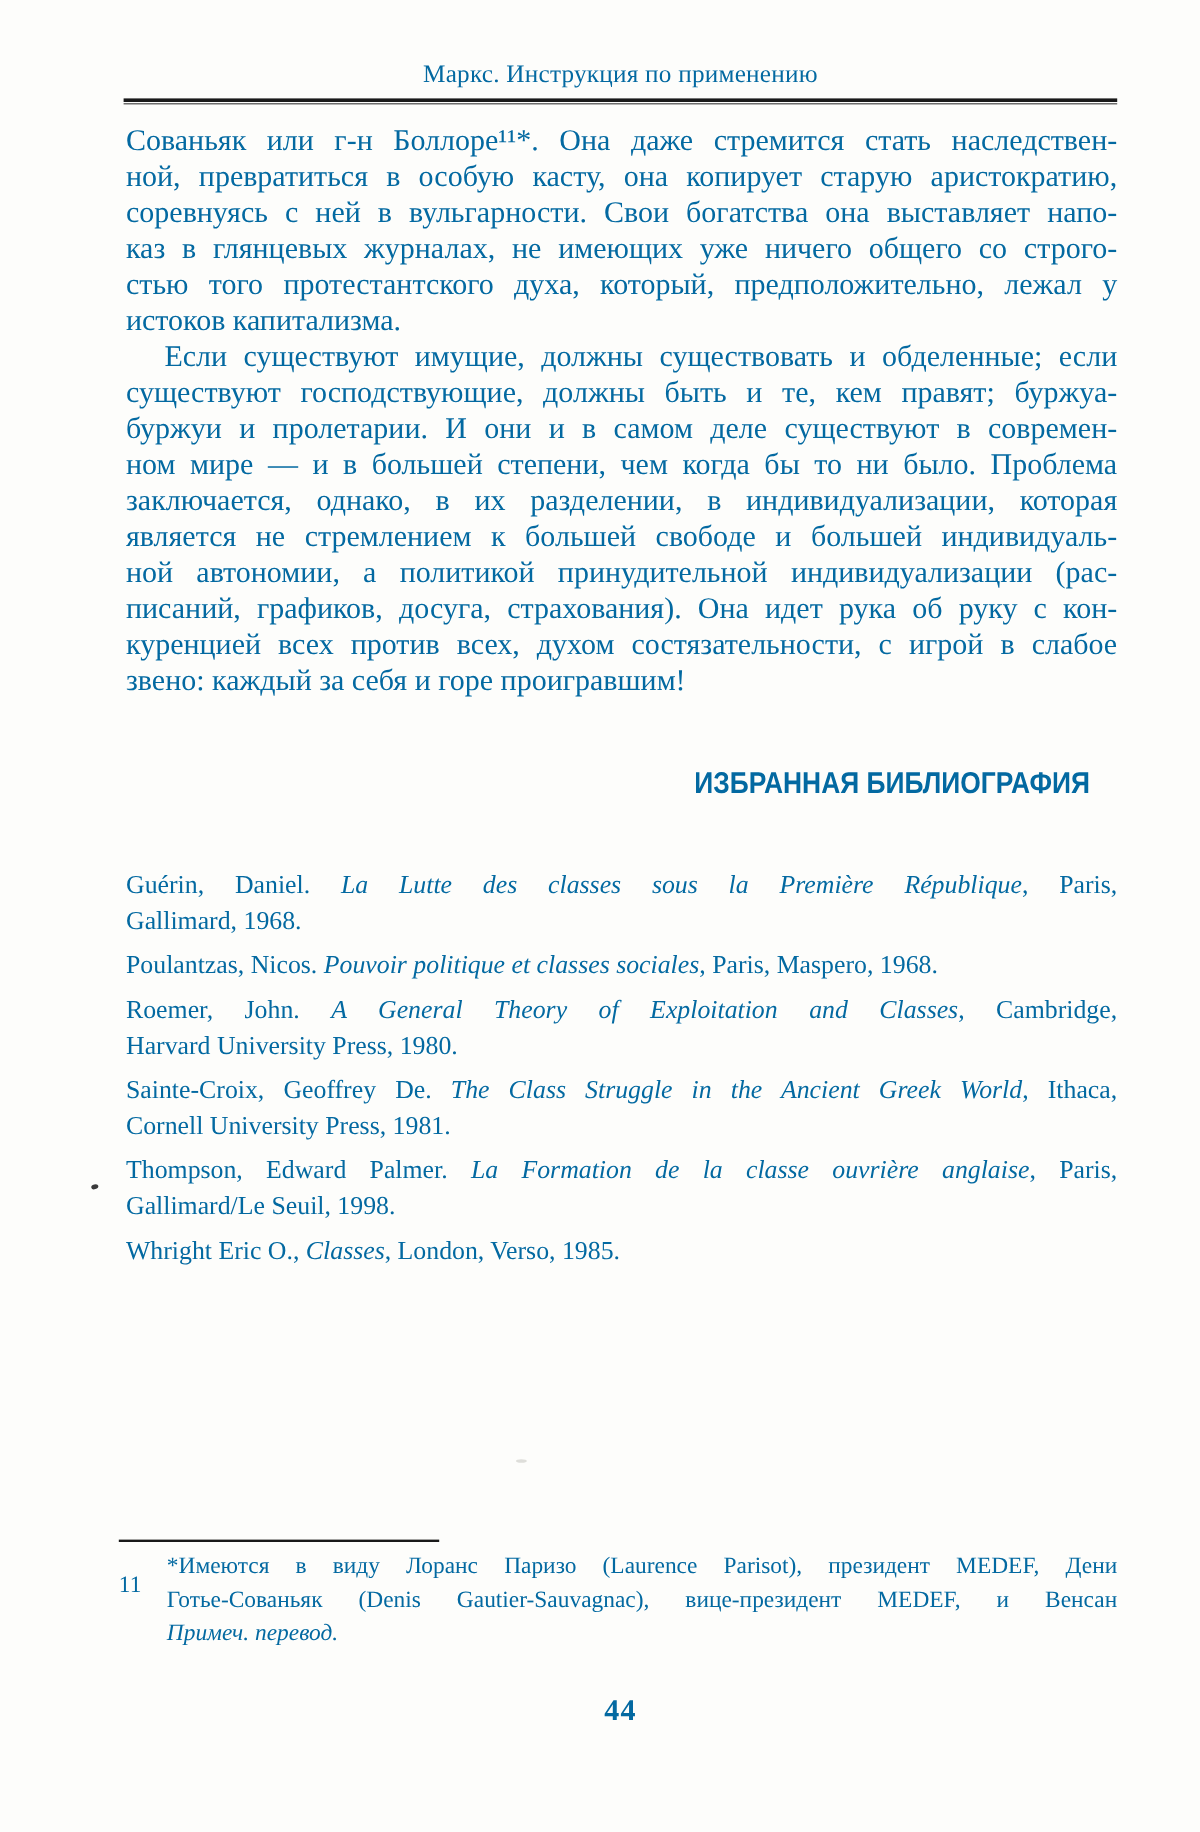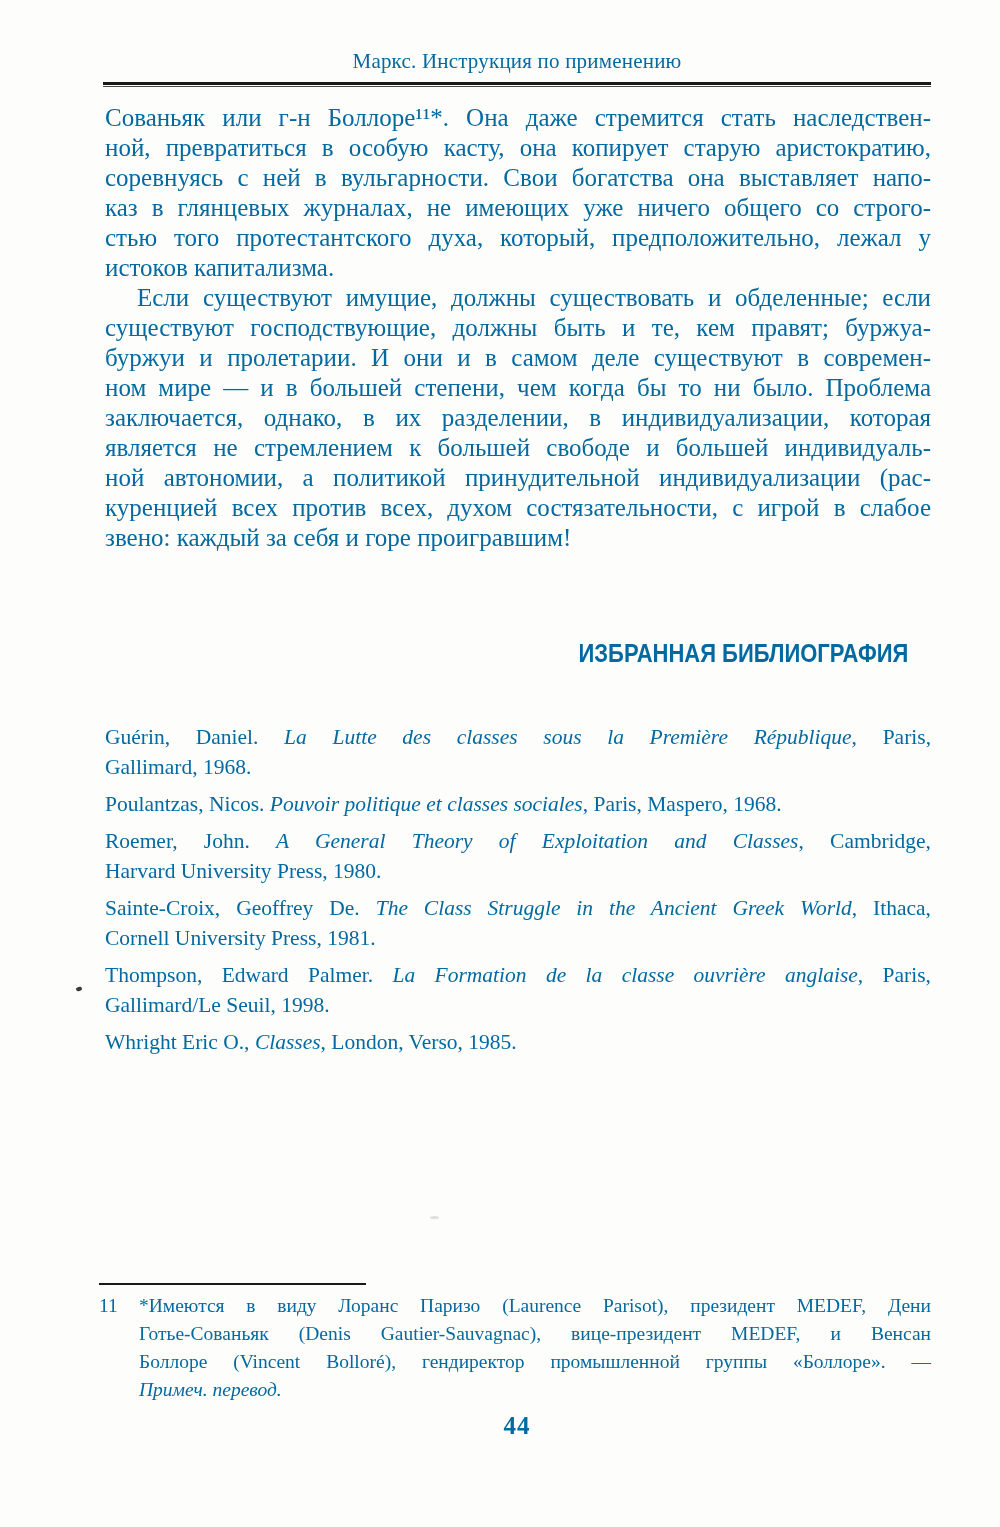--- a/index.html
+++ b/index.html
@@ -80,21 +80,21 @@
     position: absolute;
     top: 1283px; left: 99px; width: 267px;
     border-top: 2.5px solid #191919;
   }
   .footnote {
     position: absolute;
     top: 1292px; left: 99px; width: 832px;
     font-size: 19.5px;
     line-height: 28px;
   }
-  .fn-number { position: absolute; left: 0; top: 0; }
+  .fn-number { position: absolute; left: 0; top: 16px; }
   .fn-lines { margin-left: 40px; }
 
   
   .page-number {
     position: absolute;
     top: 1412px; left: 103px; width: 828px;
     text-align: center;
     font-size: 25px;
     font-weight: bold;
     letter-spacing: 1px;
@@ -116,20 +116,21 @@
       <div class="line jl"><span>каз в глянцевых журналах, не имеющих уже ничего общего со строго-</span></div>
       <div class="line jl"><span>стью того протестантского духа, который, предположительно, лежал у</span></div>
       <div class="line"><span>истоков капитализма.</span></div>
       <div class="line jl ind"><span>Если существуют имущие, должны существовать и обделенные; если</span></div>
       <div class="line jl"><span>существуют господствующие, должны быть и те, кем правят; буржуа-</span></div>
       <div class="line jl"><span>буржуи и пролетарии. И они и в самом деле существуют в современ-</span></div>
       <div class="line jl"><span>ном мире — и в большей степени, чем когда бы то ни было. Проблема</span></div>
       <div class="line jl"><span>заключается, однако, в их разделении, в индивидуализации, которая</span></div>
       <div class="line jl"><span>является не стремлением к большей свободе и большей индивидуаль-</span></div>
       <div class="line jl"><span>ной автономии, а политикой принудительной индивидуализации (рас-</span></div>
+      <div class="line jl"><span>писаний, графиков, досуга, страхования). Она идет рука об руку с кон-</span></div>
       <div class="line jl"><span>куренцией всех против всех, духом состязательности, с игрой в слабое</span></div>
       <div class="line"><span>звено: каждый за себя и горе проигравшим!</span></div>
     </div>
 
   <div class="bib-heading">
     <span class="bib-heading-inner">ИЗБРАННАЯ БИБЛИОГРАФИЯ</span>
   </div>
 
   <div class="bibliography" id="bibliography">
       <div class="entry">
@@ -159,20 +160,19 @@
   <div class="speck1"></div>
   <div class="speck2"></div>
 
   <div class="footnote-rule"></div>
 
   <div class="footnote">
     <span class="fn-number">11</span>
     <div class="fn-lines" id="fn-lines">
         <div class="line jl"><span>*Имеются в виду Лоранс Паризо (Laurence Parisot), президент MEDEF, Дени</span></div>
         <div class="line jl"><span>Готье-Сованьяк (Denis Gautier-Sauvagnac), вице-президент MEDEF, и Венсан</span></div>
-        <div class="line jl"><span>Боллоре (Vincent Bolloré), гендиректор промышленной группы «Боллоре». —</span></div>
         <div class="line"><span class="it">Примеч. перевод.</span></div>
       </div>
   </div>
 
   <div class="page-number">44</div>
 
 </div>
 
 </body></html>

